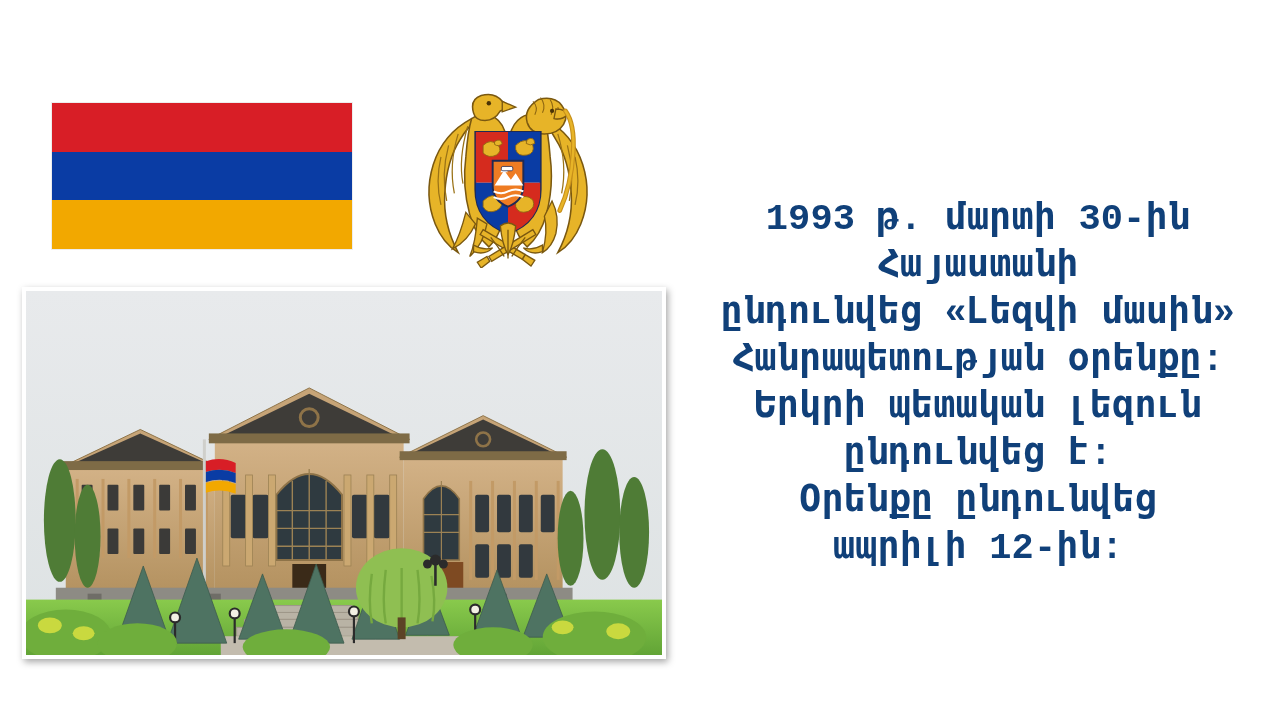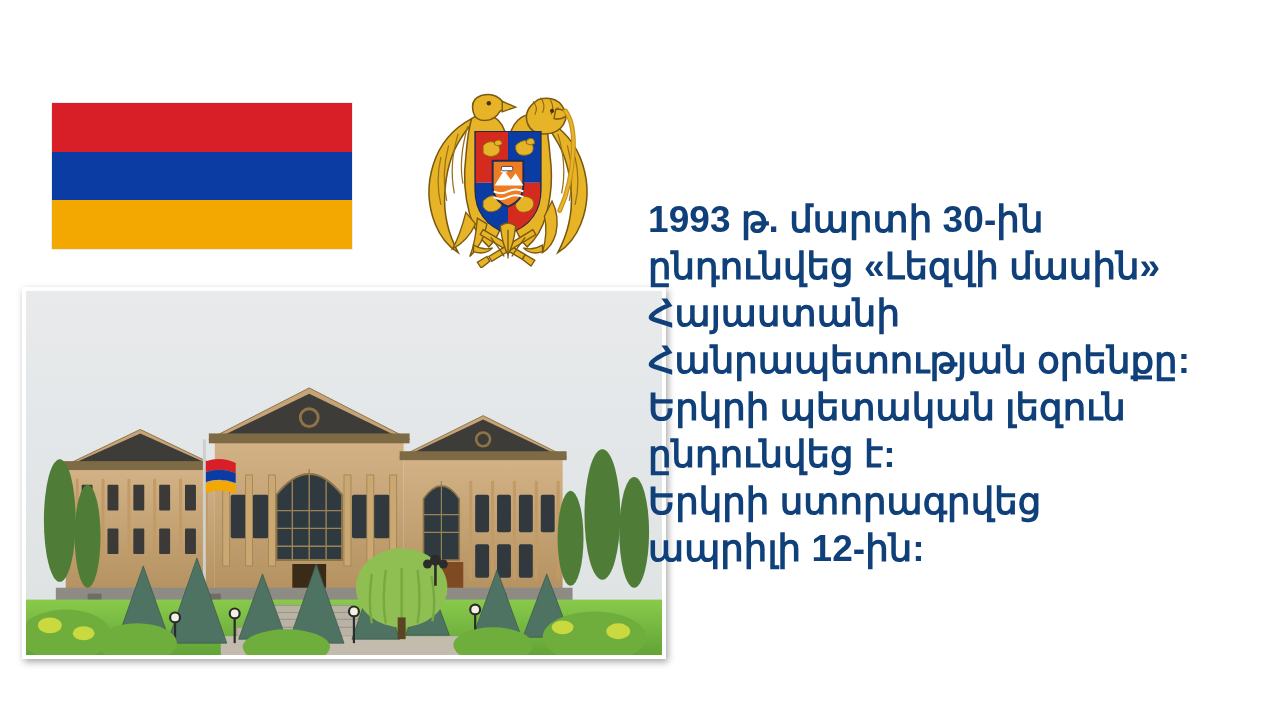--- a/index.html
+++ b/index.html
@@ -36,29 +36,29 @@
     background:#cfd6d9;
     border:4px solid #ffffff;
     box-sizing:border-box;
     box-shadow:2px 3px 7px rgba(0,0,0,.35);
     overflow:hidden;
   }
   .photo svg{display:block;width:100%;height:100%;}
 
   
   .textblock{
-    position:absolute;left:648px;top:196px;
+    position:absolute;left:684px;top:196px;
     width:588px;
-    text-align:left;
+    text-align:center;
     color:#104079;
     font-weight:bold;
     font-size:37px;
     line-height:47px;
     letter-spacing:.1px;
-    font-family:Liberation Sans, sans-serif;
+    font-family:Liberation Mono, monospace;
   }
   .textblock .ln{display:block;white-space:nowrap;}
 </style>
 </head>
 <body style="background: rgb(255, 255, 255);">
 
 <div class="slide">
 
   <div class="flag">
     <div class="band" style="background:#D81E26"></div>
@@ -342,22 +342,22 @@
         <ellipse cx="24" cy="338" rx="12" ry="8"></ellipse>
         <ellipse cx="58" cy="346" rx="11" ry="7"></ellipse>
         <ellipse cx="540" cy="340" rx="11" ry="7"></ellipse>
         <ellipse cx="596" cy="344" rx="12" ry="8"></ellipse>
       </g>
     </svg>
   </div>
 
   <div class="textblock" style="color: rgb(16, 64, 121);">
     <span class="ln">1993 թ. մարտի 30-ին</span>
+    <span class="ln">Հայաստանի</span>
     <span class="ln">ընդունվեց «Լեզվի մասին»</span>
-    <span class="ln">Հայաստանի</span>
     <span class="ln">Հանրապետության օրենքը:</span>
     <span class="ln">Երկրի պետական լեզուն</span>
     <span class="ln">ընդունվեց է:</span>
-    <span class="ln">Երկրի ստորագրվեց</span>
+    <span class="ln">Օրենքը ընդունվեց</span>
     <span class="ln">ապրիլի 12-ին:</span>
   </div>
 
 </div>
 
 </body></html>

